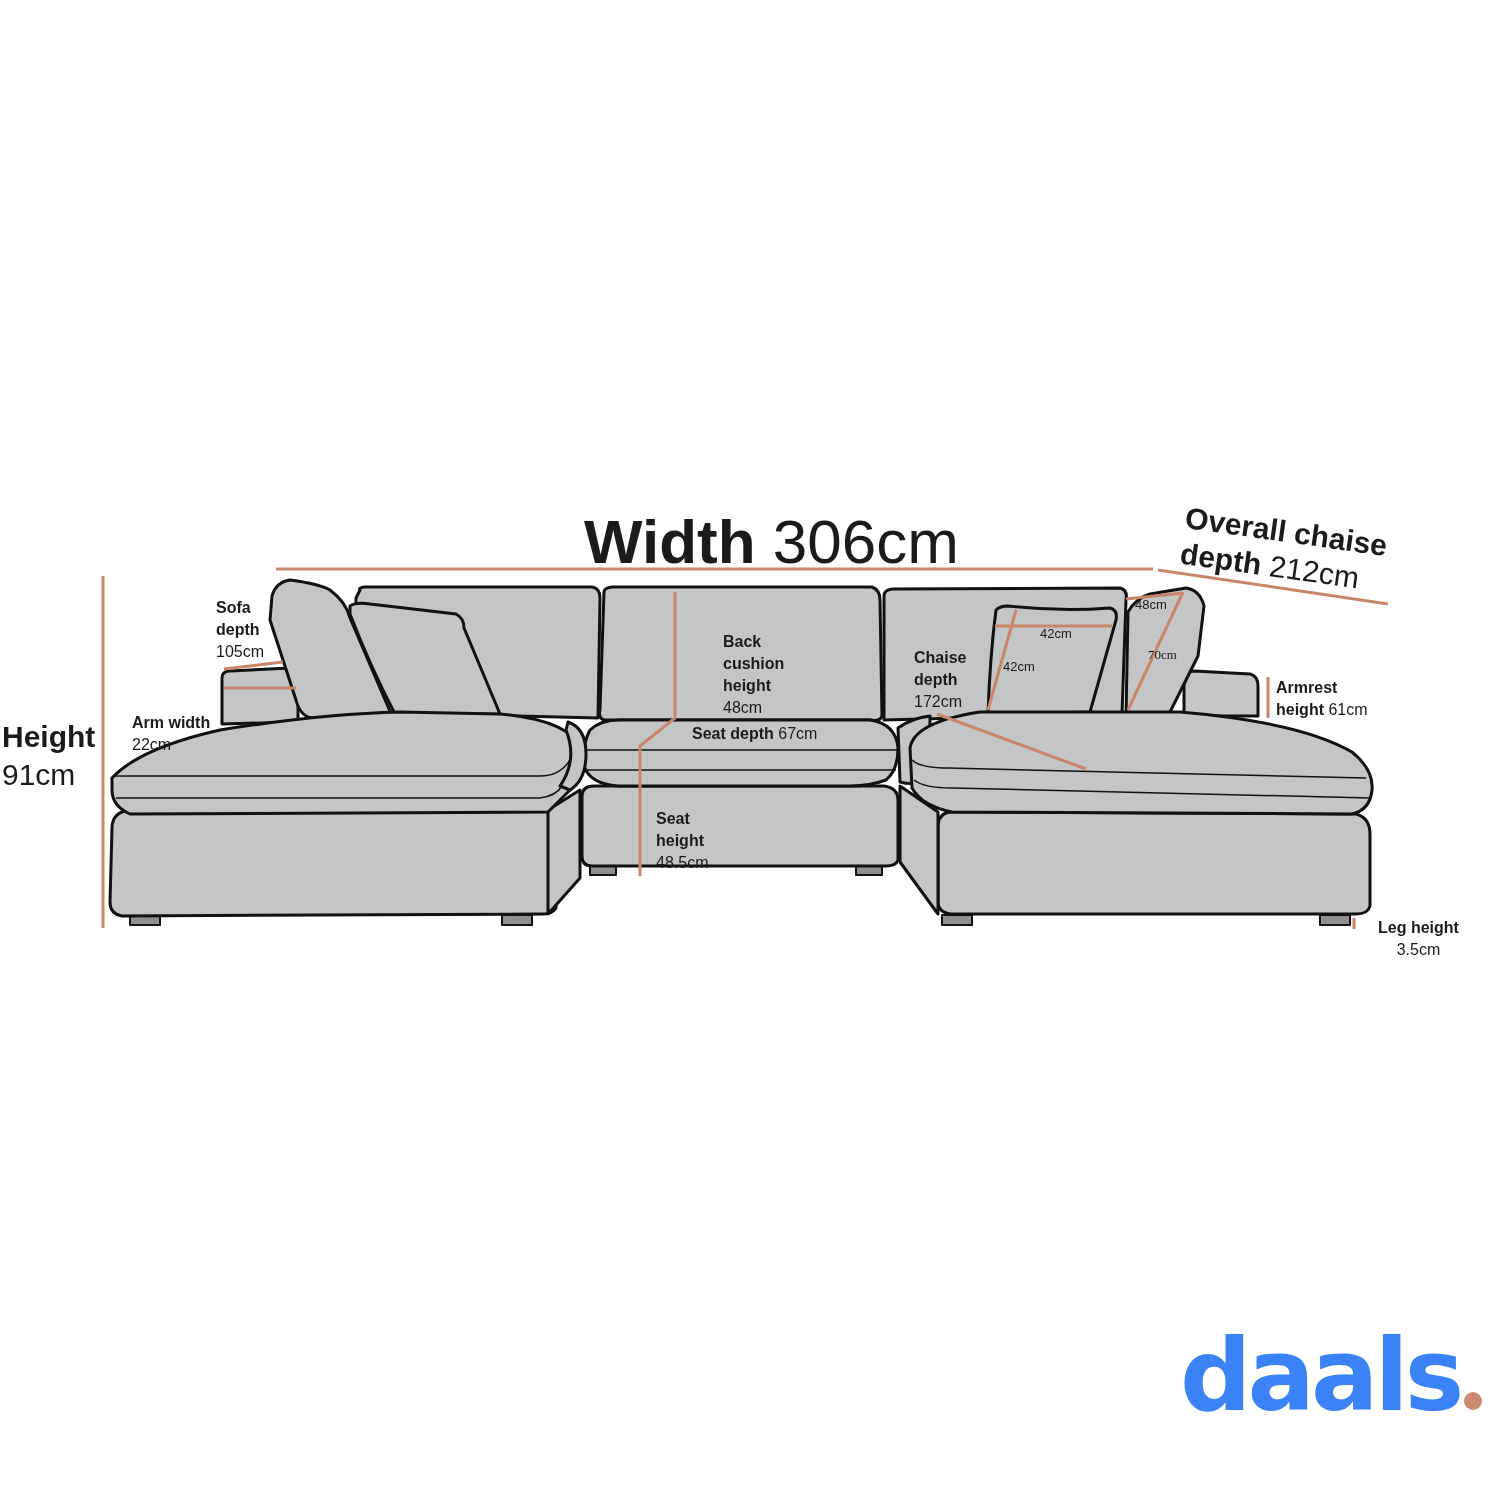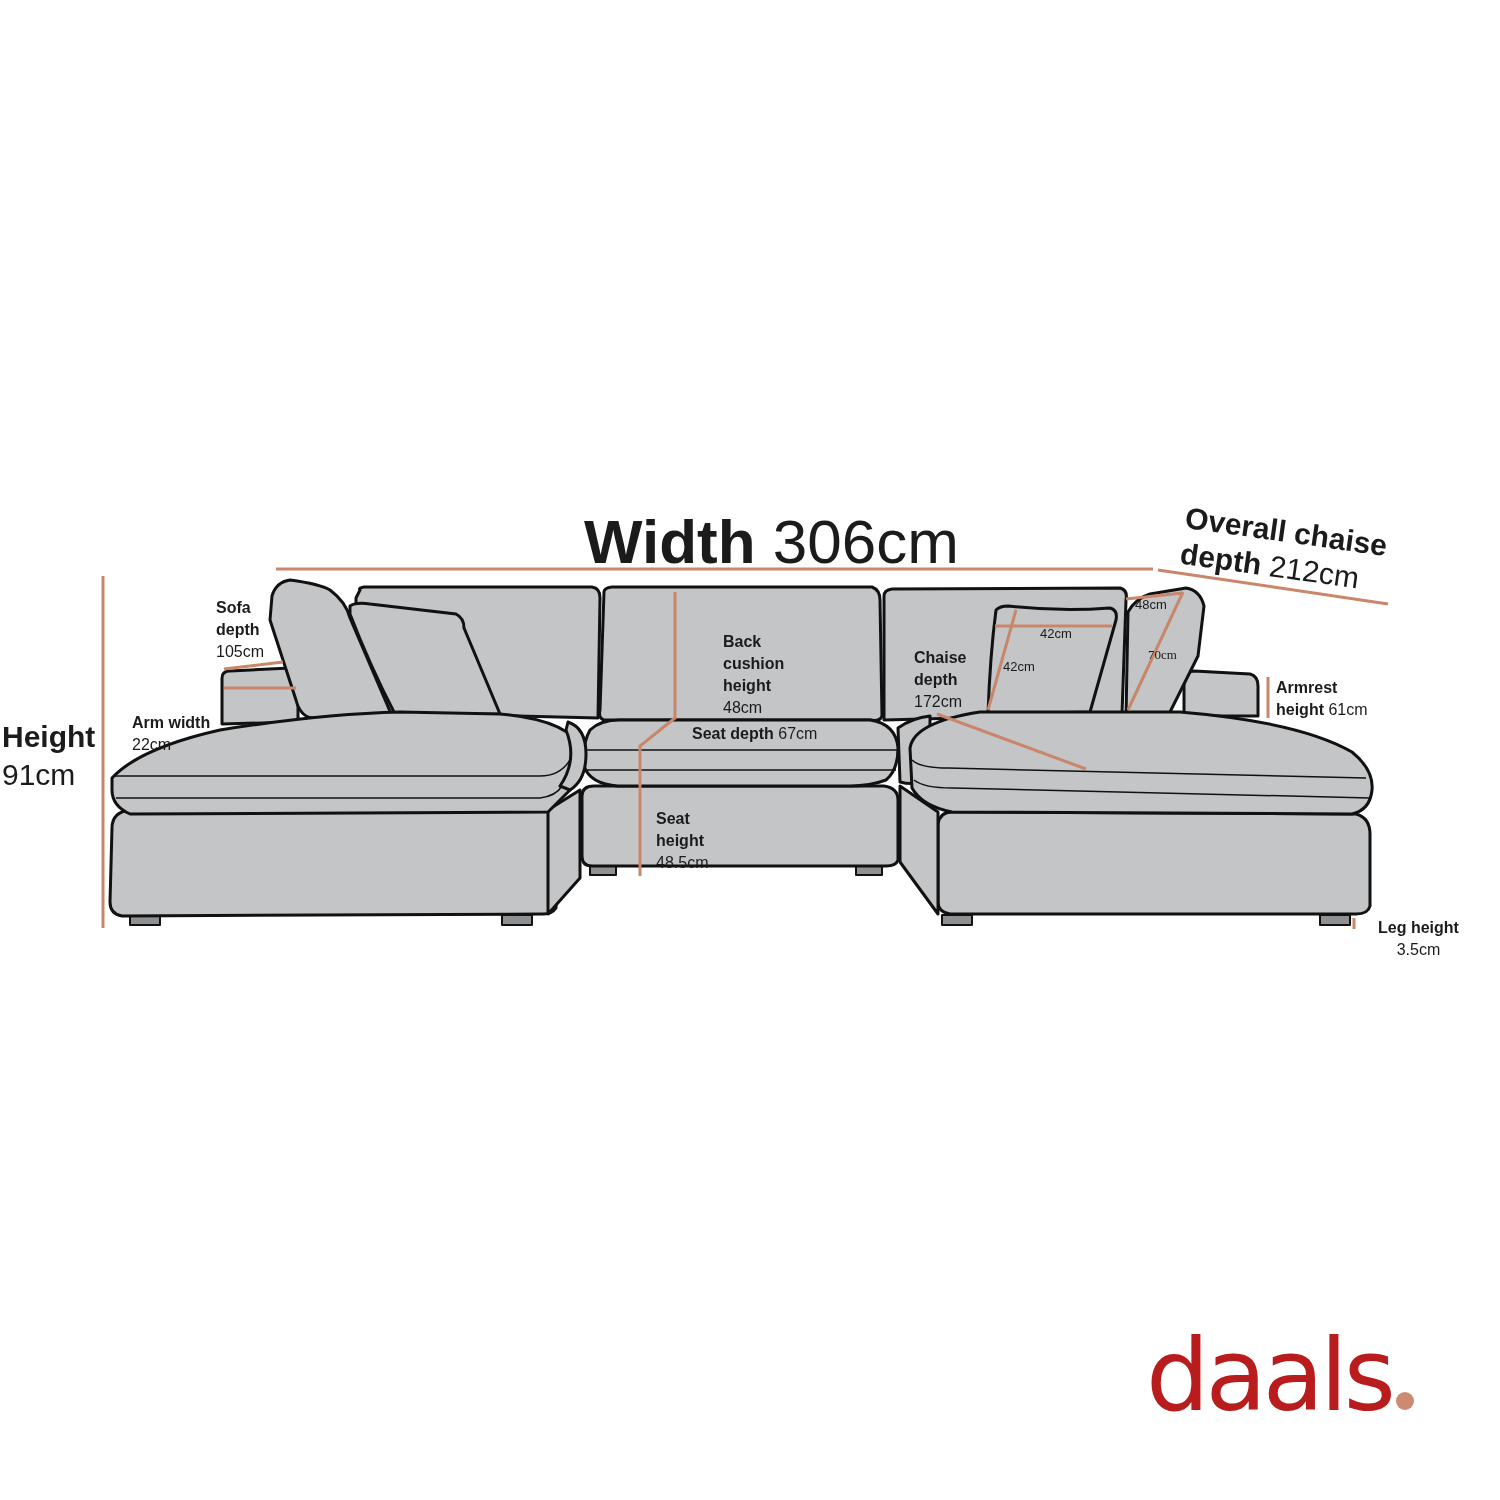--- a/index.html
+++ b/index.html
@@ -4,21 +4,21 @@
 <style>
   html, body { margin:0; padding:0; background:#ffffff; }
   body { width:1500px; height:1500px; position:relative; overflow:hidden; font-family:"Liberation Sans", "DejaVu Sans", sans-serif; color:#1b1b1b; }
   svg.drawing { position:absolute; left:0; top:0; }
   .lbl { position:absolute; font-size:16px; line-height:22px; color:#1b1b1b; white-space:nowrap; }
   .lbl b { font-weight:700; }
   .lbl .v { font-weight:400; }
   .big { font-size:62px; line-height:52px; }
   .med { font-size:30px; line-height:36px; }
   .small { font-size:13px; line-height:16px; }
-  .logo { position:absolute; left:1146px; top:1326px; font-size:100px; font-weight:400; letter-spacing:-4px; color:#b91c1c; font-family:"DejaVu Sans", sans-serif; line-height:100px; }
+  .logo { position:absolute; left:1180px; top:1326px; font-size:100px; font-weight:700; letter-spacing:-4px; color:#3b82f6; font-family:"DejaVu Sans", sans-serif; line-height:100px; }
   .logo .dot { display:inline-block; width:18px; height:18px; border-radius:50%; margin-left:4px; }
 </style>
 </head>
 <body>
 
 <svg class="drawing" width="1500" height="1500" viewBox="0 0 1500 1500">
   <g id="sofa" fill="#c4c5c6" stroke="#111" stroke-width="3" stroke-linejoin="round">
 
     <rect x="130" y="915" width="30" height="10" fill="#8f9092" stroke-width="2"></rect>
     <rect x="502" y="915" width="30" height="10" fill="#8f9092" stroke-width="2"></rect>

